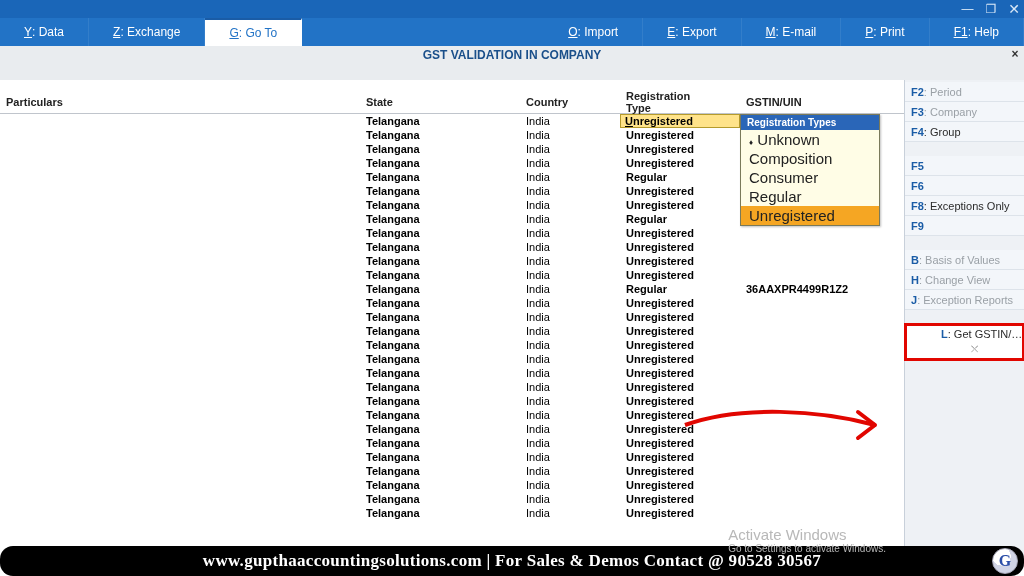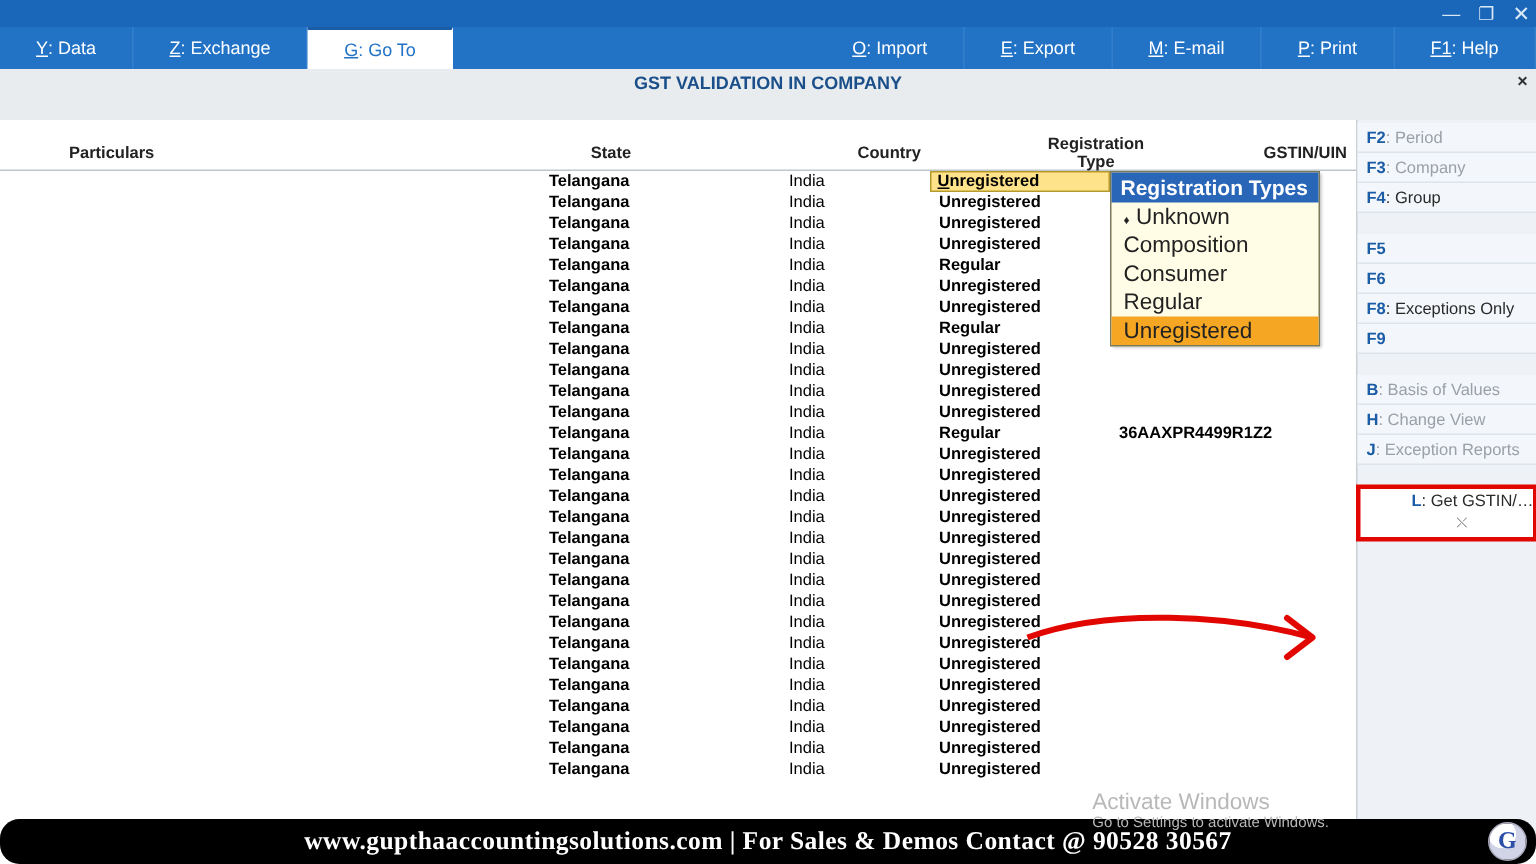--- a/index.html
+++ b/index.html
@@ -121,21 +121,21 @@
 
   
   .thead {
     display: flex;
     border-bottom: 1px solid #c0c5cc;
     background: #fff;
     height: 34px;
     font-weight: bold;
     color: #222;
   }
-  .thead .col { padding: 22px 6px; display: flex; align-items: center; justify-content: center; text-align: center; margin-left: 40px; }
+  .thead .col { padding: 22px 6px; display: flex; align-items: center; justify-content: center; text-align: left; }
   .col-particulars { width: 360px; justify-content: flex-start !important; }
   .col-state { width: 160px; justify-content: flex-start !important; }
   .col-country { width: 100px; justify-content: flex-start !important; }
   .col-regtype { width: 120px; justify-content: flex-start !important; }
   .col-gstin { flex: 1; justify-content: flex-start !important; }
 
   .tbody { position: relative; }
   .trow {
     display: flex;
     height: 14px;
@@ -166,21 +166,21 @@
     background: #fffde6;
     border: 1px solid #7a7a5a;
     box-shadow: 1px 1px 2px rgba(0,0,0,0.25);
     z-index: 5;
   }
   .dropdown .dd-title {
     background: #2a66b8;
     color: #fff;
     font-weight: bold;
     padding: 2px 6px;
-    font-size: 14px;
+    font-size: 10px;
   }
   .dropdown .dd-item {
     padding: 1px 8px;
     font-size: 15px;
     color: #222;
     cursor: pointer;
   }
   .dropdown .dd-item.selected { background: #f5a623; }
   .dropdown .dd-item.top::before {
     content: "♦ ";

